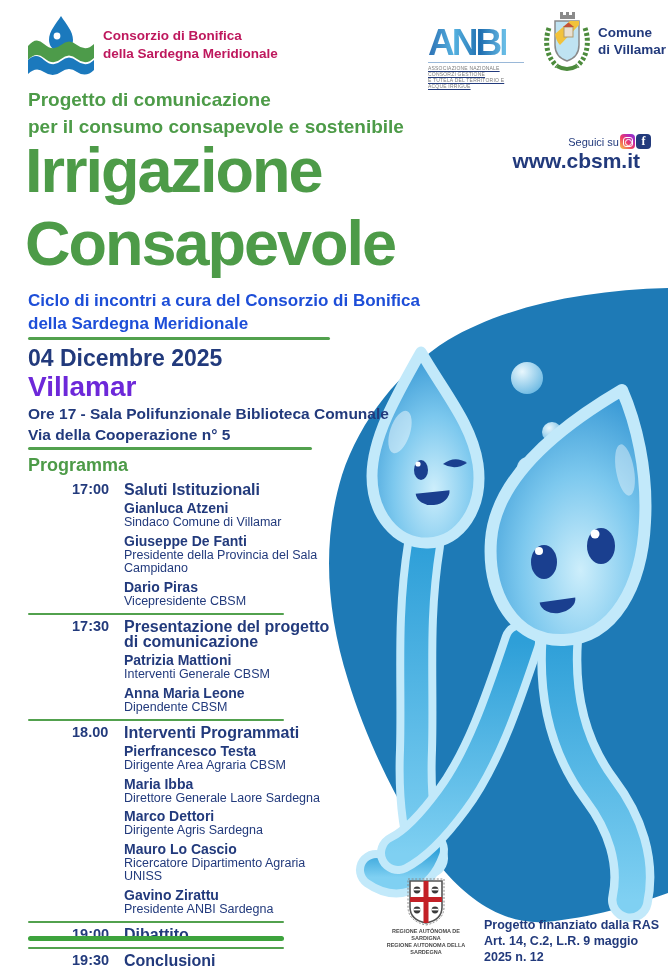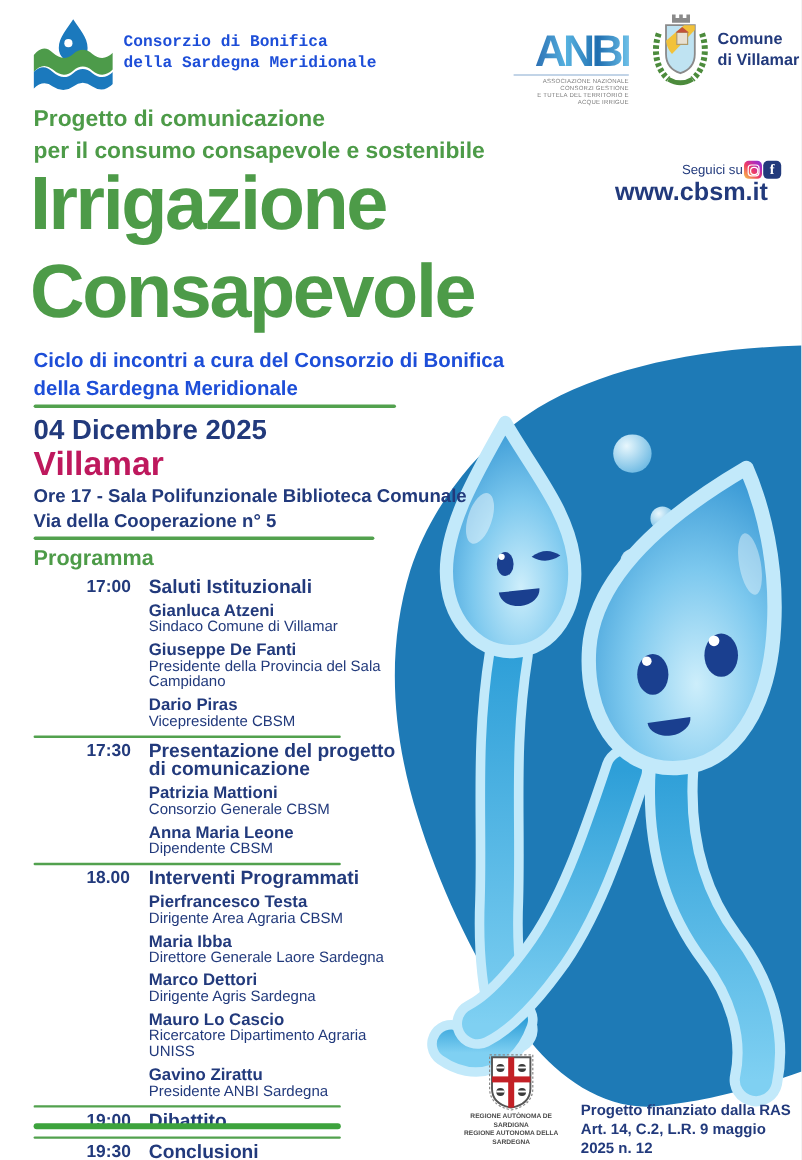--- a/index.html
+++ b/index.html
@@ -2,22 +2,22 @@
 <html><head>
 <meta charset="utf-8">
 <style>
   html,body{margin:0;padding:0;background:#e8e8e8;}
   .poster{
     position:relative;width:668px;height:967px;margin:0 auto;background:#ffffff;
     overflow:hidden;font-family:"Liberation Sans",sans-serif;color:#223a7c;
   }
   
   .consorzio{position:absolute;left:28px;top:14px;display:flex;align-items:center;gap:9px;}
-  .consorzio-text{font-size:13.5px;font-weight:bold;color:#1d4ed8;line-height:18px;font-family:Liberation Mono, monospace;}
-  .anbi{position:absolute;left:428px;top:24px;width:96px;text-align:right;}
+  .consorzio-text{font-size:13.5px;font-weight:bold;color:#be185d;line-height:18px;}
+  .anbi{position:absolute;left:428px;top:24px;width:96px;text-align:left;text-decoration:underline;}
   .anbi-word{
     font-size:37px;font-weight:800;letter-spacing:-3px;line-height:38px;font-style:normal;
     background:linear-gradient(90deg,#2b6fb3,#56b2e0,#1f6eb0,#6cc0e8);
     -webkit-background-clip:text;background-clip:text;color:transparent;display:inline-block;
   }
   .anbi-tagline{font-size:5px;color:#7c7c7c;line-height:6px;letter-spacing:.2px;border-top:1px solid #9ab8d8;padding-top:2px;}
   .comune{position:absolute;left:543px;top:8px;display:flex;align-items:center;gap:7px;}
   .comune-text{font-size:13.5px;font-weight:bold;color:#223a7c;line-height:17px;}
   
   .intro{position:absolute;left:28px;top:86px;font-size:19px;font-weight:bold;color:#4d9b48;line-height:27px;}
@@ -33,21 +33,21 @@
   
   .big-title{position:absolute;left:25px;top:134px;font-size:63px;font-weight:800;color:#4d9b48;
     line-height:73px;letter-spacing:-2px;}
   .subtitle{position:absolute;left:28px;top:289px;font-size:17px;font-weight:bold;color:#1d4ed8;line-height:23px;}
   
   .divider{position:absolute;left:28px;background:#52a14e;border-radius:2px;}
   .d1{top:337px;width:302px;height:3px;}
   .d2{top:447px;width:284px;height:3px;}
   
   .event-date{position:absolute;left:28px;top:345px;font-size:23px;font-weight:bold;color:#223a7c;}
-  .event-city{position:absolute;left:28px;top:371px;font-size:28px;font-weight:bold;color:#be185d;}
+  .event-city{position:absolute;left:28px;top:371px;font-size:28px;font-weight:bold;color:#6d28d9;}
   .event-venue{position:absolute;left:28px;top:403px;font-size:15.5px;font-weight:bold;color:#223a7c;line-height:21px;}
   
   .prog-heading{position:absolute;left:28px;top:455px;font-size:18px;font-weight:bold;color:#4d9b48;}
   .program{position:absolute;left:28px;top:478px;width:310px;}
   .prog-item{display:flex;gap:9px;padding:4px 0 5px 0;}
   .prog-time{width:43px;flex:none;font-size:14.5px;font-weight:bold;color:#223a7c;line-height:15px;margin-left:44px;}
   .prog-content{flex:1;}
   .prog-title{font-size:16px;font-weight:bold;color:#223a7c;line-height:15px;}
   .speaker{margin-top:4px;}
   .speaker-name{font-size:14px;font-weight:bold;color:#223a7c;line-height:15px;}
@@ -220,21 +220,21 @@
         </div>
       </div>
       <div class="prog-divider"></div>
       <div class="prog-item">
         <div class="prog-time">17:30</div>
         <div class="prog-content">
           <div class="prog-title">Presentazione del progetto</div>
           <div class="prog-title">di comunicazione</div>
           <div class="speaker">
             <div class="speaker-name">Patrizia Mattioni</div>
-            <div class="speaker-role">Consorzio Generale CBSM</div>
+            <div class="speaker-role">Interventi Generale CBSM</div>
           </div>
           <div class="speaker">
             <div class="speaker-name">Anna Maria Leone</div>
             <div class="speaker-role">Dipendente CBSM</div>
           </div>
         </div>
       </div>
       <div class="prog-divider"></div>
       <div class="prog-item">
         <div class="prog-time">18.00</div>

